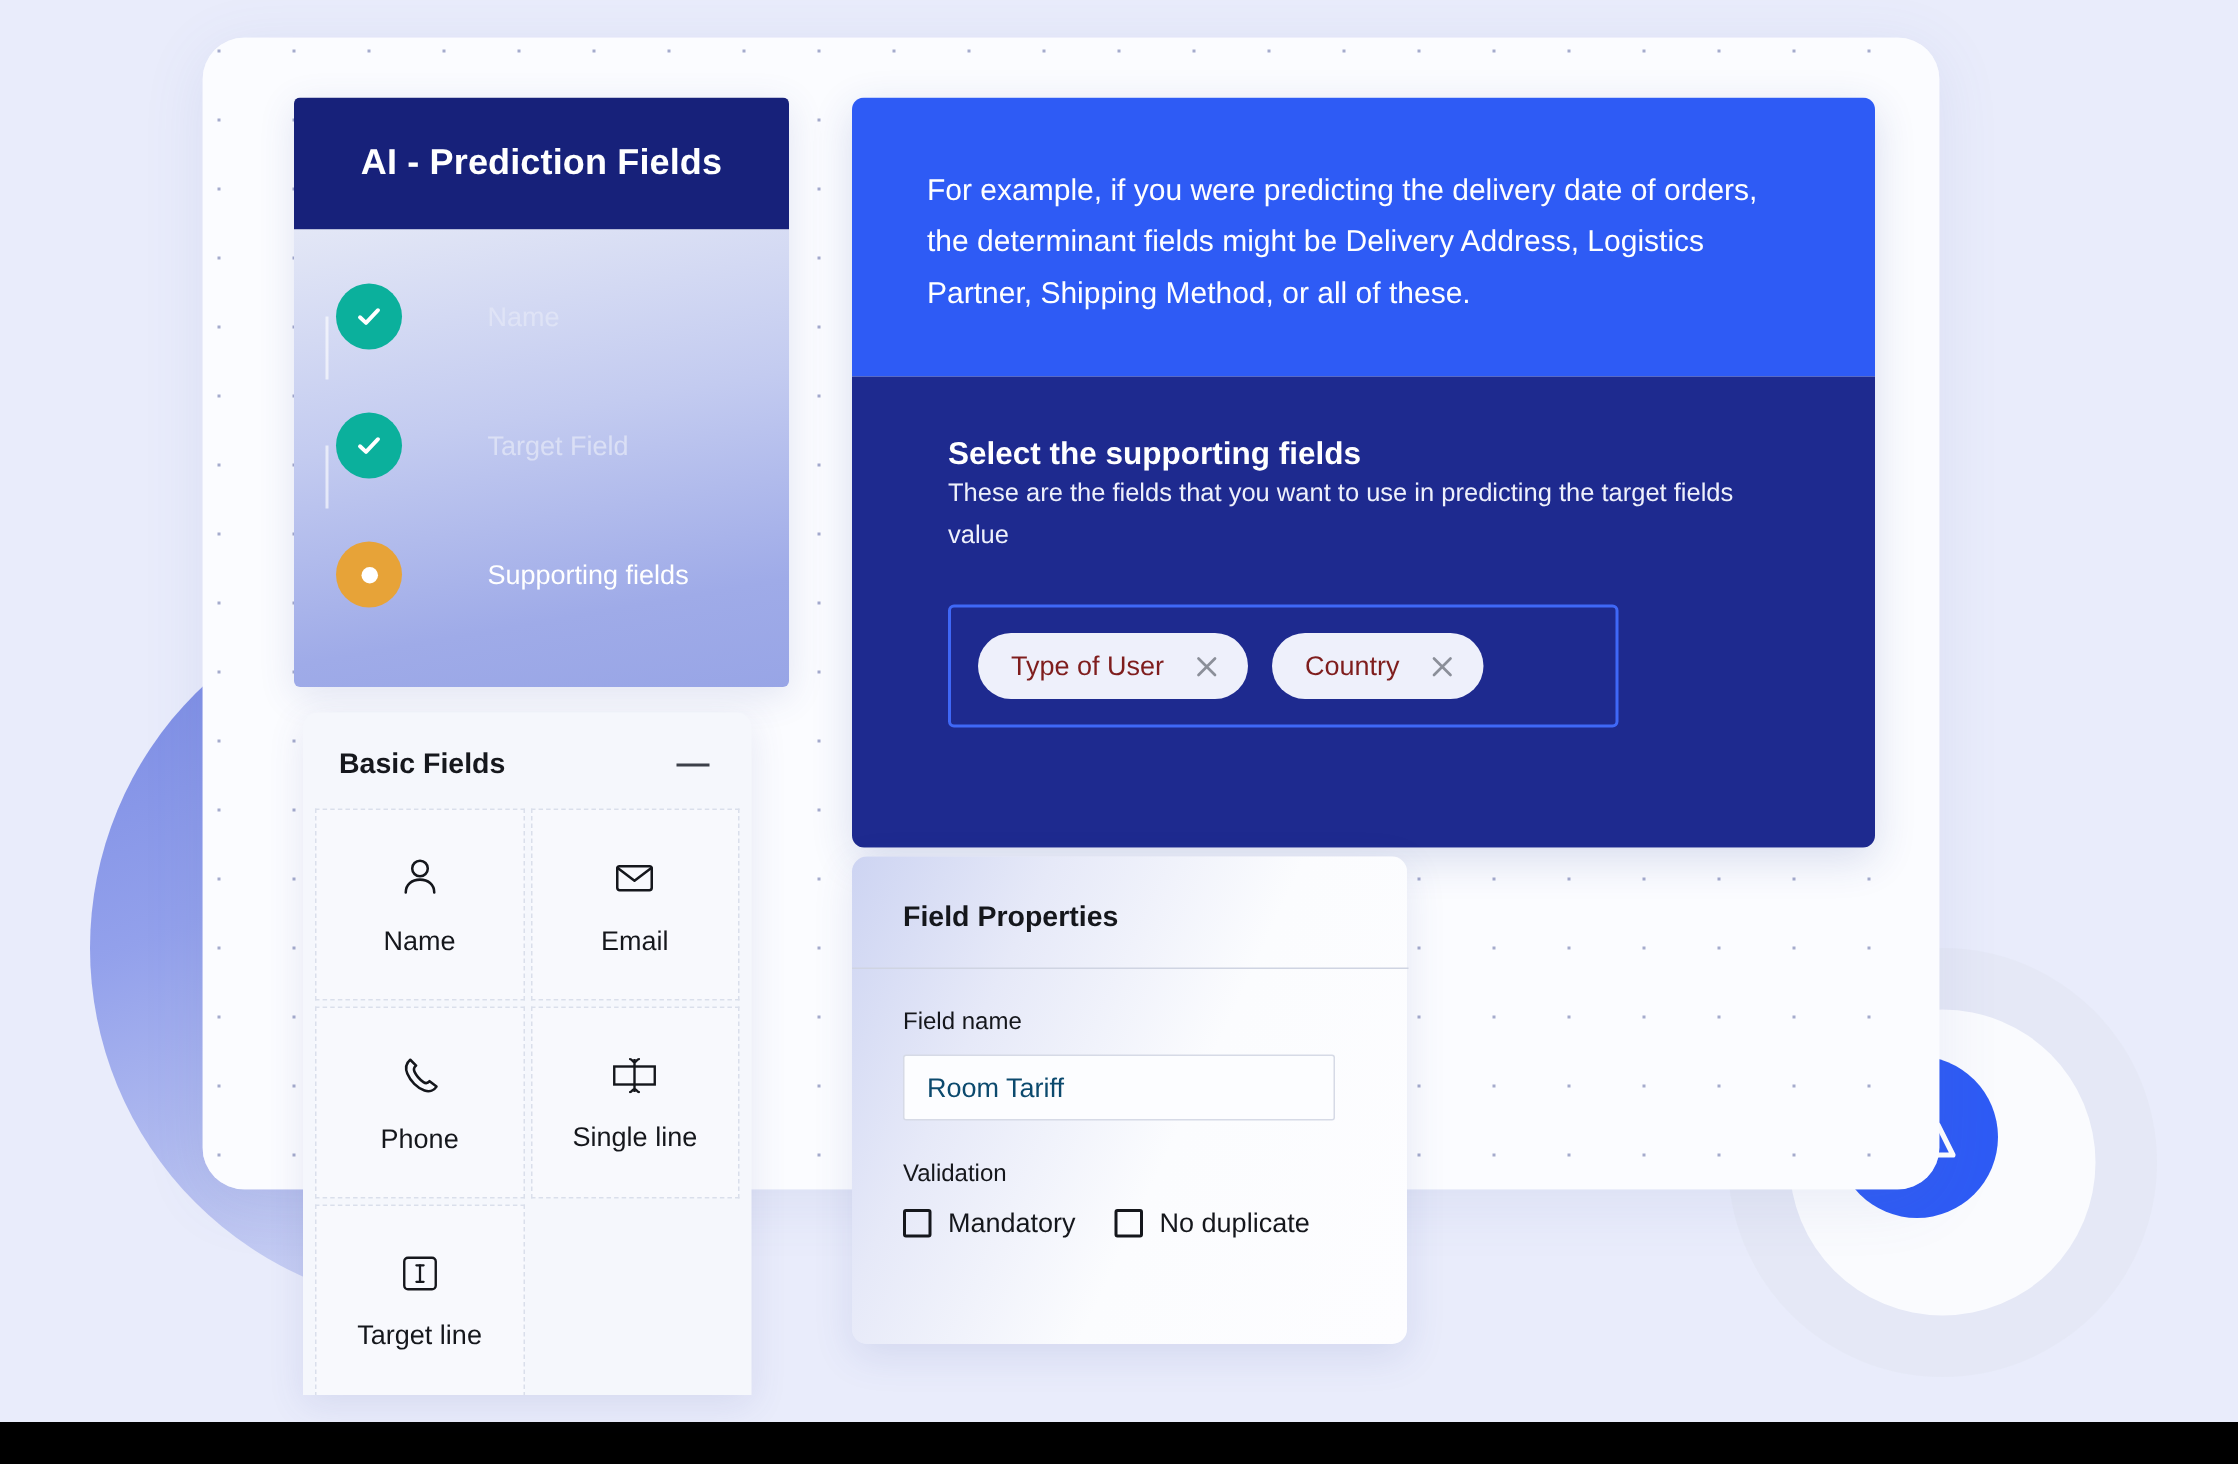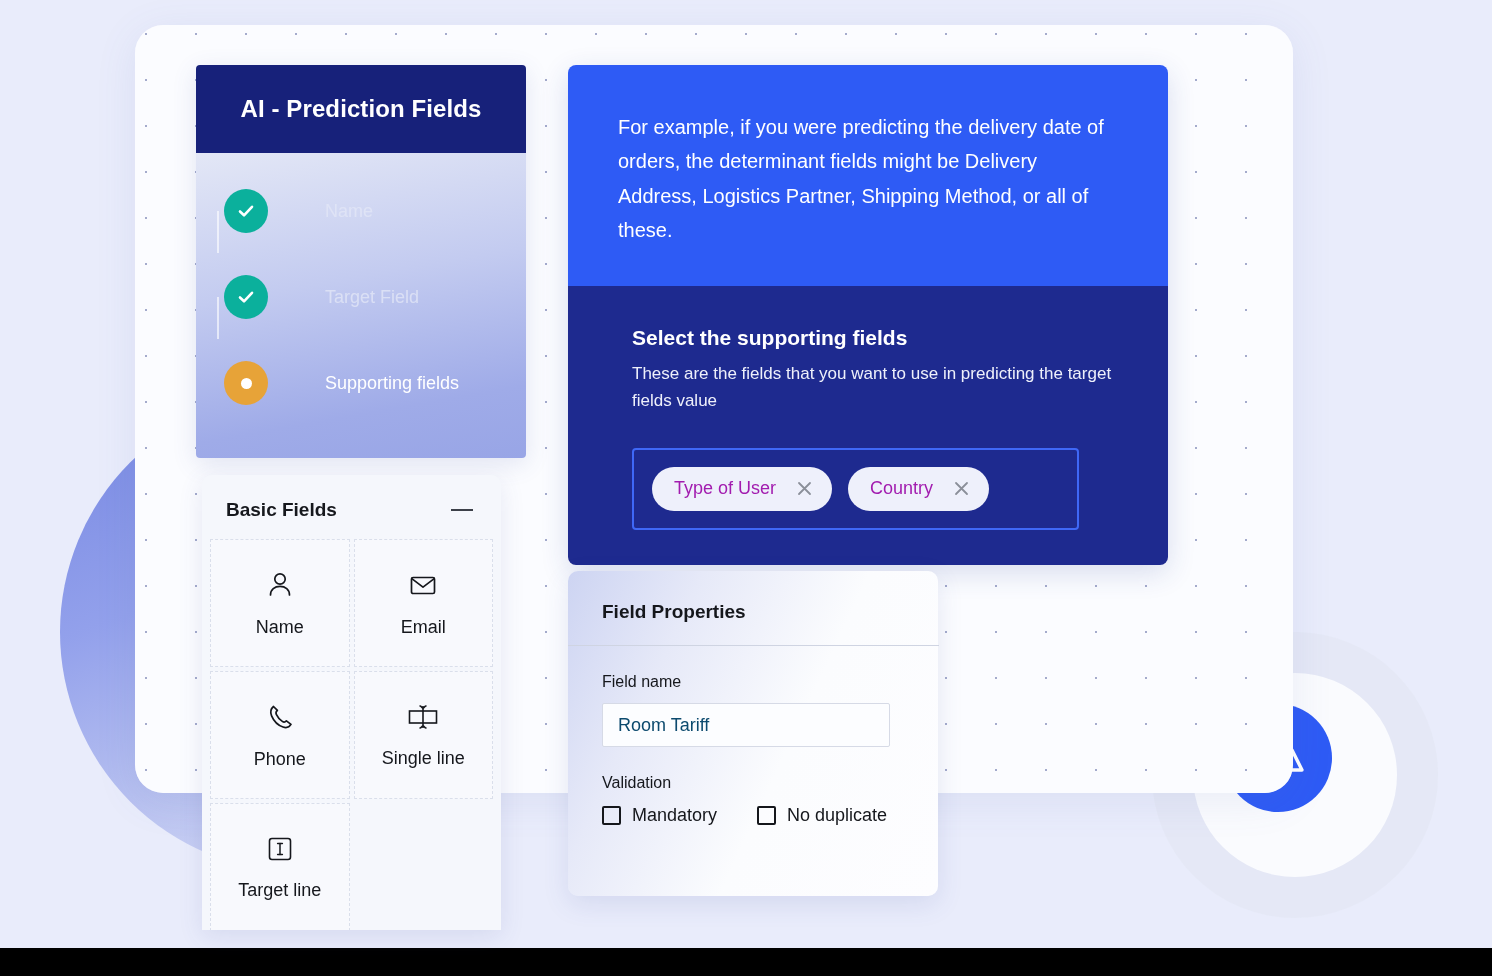--- a/index.html
+++ b/index.html
@@ -147,56 +147,56 @@
     align-items: center; justify-content: center;
     gap: 16px;
   }
   .bf-cell svg { display: block; }
   .bf-cell span { font-size: 18px; color: #15171c; }
 
   
   .info-panel {
     position: absolute;
     left: 433px; top: 40px;
-    width: 600px; height: 500px;
+    width: 682px; height: 500px;
     border-radius: 8px;
     overflow: hidden;
     box-shadow: 0 8px 28px rgba(40,60,150,.16);
   }
   .info-top {
     background: #2e5bf5;
     padding: 45px 48px 38px 50px;
     color: #fff;
   }
   .info-top p {
     font-size: 20px; line-height: 1.72;
   }
   .info-bottom {
     background: #1e2a8f;
     padding: 40px 50px 0 64px;
     color: #fff;
     height: 100%;
   }
-  .info-h { font-size: 21px; font-weight: bold; margin-bottom: 10px; }
+  .info-h { font-size: 21px; font-weight: bold; }
   .info-sub { font-size: 17px; line-height: 1.62; color: #eef0fb; }
   .chip-box {
     margin-top: 33px;
     width: 447px; height: 82px;
     border: 2px solid #3f68f7;
     border-radius: 4px;
     display: flex; align-items: center; gap: 16px;
     padding: 0 18px;
   }
   .chip {
     background: #eef0fb;
     border-radius: 22px;
     height: 44px;
     padding: 0 19px 0 22px;
     display: flex; align-items: center; gap: 20px;
-    color: #a21caf; font-size: 18px;
+    color: #7f1d1d; font-size: 18px;
   }
   .chip-x { color: #8b8f99; }
 
   
   .field-props {
     position: absolute;
     left: 568px; top: 571px;
     width: 370px; height: 325px;
     border-radius: 10px;
     background: linear-gradient(115deg, #cdd4f2 0%, #e6e9f8 26%, #fbfcfe 58%, #fdfdff 100%);
@@ -210,21 +210,21 @@
   .fp-input {
     margin-top: 12px;
     width: 288px; height: 44px;
     background: #fcfdff;
     border: 1px solid #d6dae6;
     border-radius: 2px;
     display: flex; align-items: center;
     padding: 0 15px;
     font-size: 18px; color: #0c4a6e;
   }
-  .fp-valrow { display: flex; align-items: center; gap: 40px; margin-top: 13px; }
+  .fp-valrow { display: flex; align-items: center; gap: 26px; margin-top: 13px; }
   .fp-check { display: flex; align-items: center; gap: 11px; }
   .fp-box {
     width: 19px; height: 19px;
     border: 2px solid #15171c;
     border-radius: 2px;
     background: transparent;
   }
   .fp-check span { font-size: 18px; color: #15171c; }
 
   .bottom-bar {

